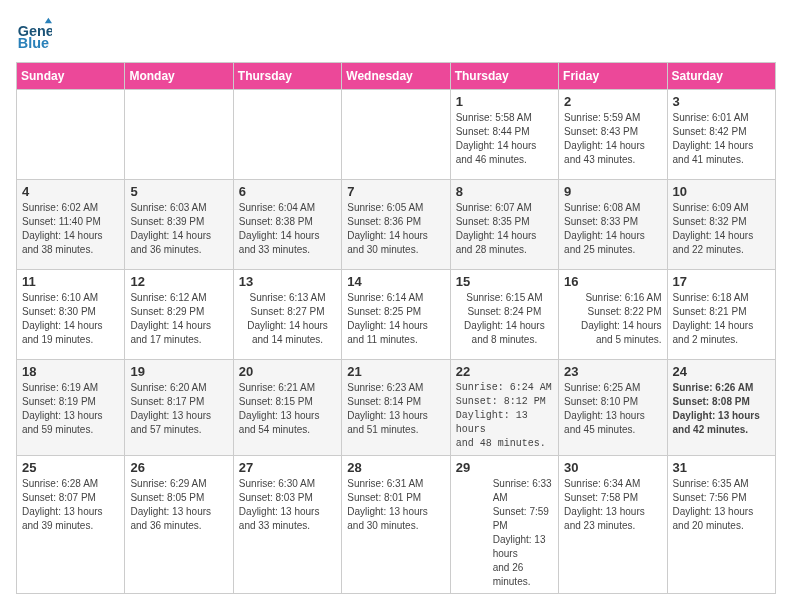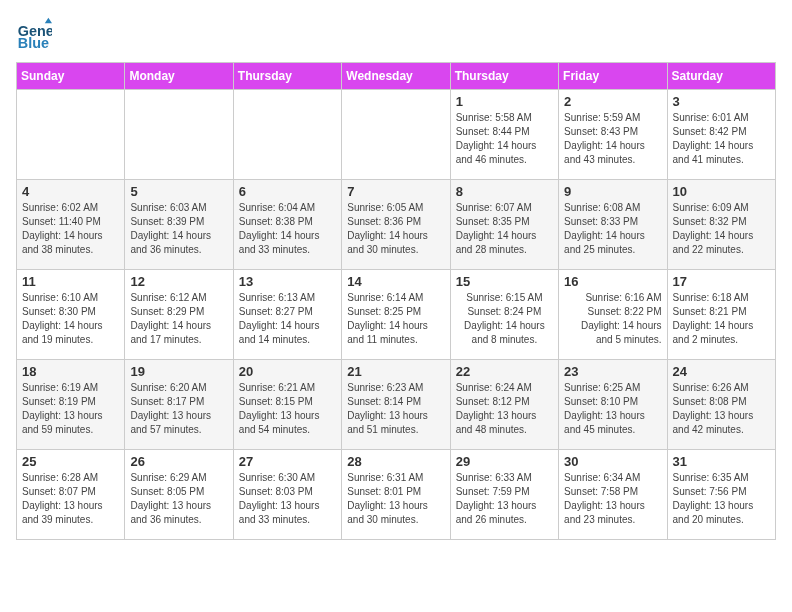--- a/index.html
+++ b/index.html
@@ -36,21 +36,21 @@
     .location-title {
       font-size: 15px;
       color: #555;
     }
     table {
       width: 100%;
       border-collapse: collapse;
       table-layout: fixed;
     }
     th {
-      background-color: #d946ef;
+      background-color: #ec4899;
       color: white;
       font-size: 12px;
       font-weight: bold;
       padding: 6px 4px;
       text-align: left;
       border: 1px solid #ccc;
     }
     td {
       border: 1px solid #ccc;
       vertical-align: top;
@@ -201,21 +201,21 @@
         </td>
         <td>
           <span class="day-num">12</span>
           <div class="day-info" style="white-space: pre-line;">Sunrise: 6:12 AM
 Sunset: 8:29 PM
 Daylight: 14 hours
 and 17 minutes.</div>
         </td>
         <td>
           <span class="day-num">13</span>
-          <div class="day-info" style="white-space: pre-line;">Sunrise: 6:13 AM
+          <div class="day-info" style="white-space: pre-line; text-align: center;">Sunrise: 6:13 AM
 Sunset: 8:27 PM
 Daylight: 14 hours
 and 14 minutes.</div>
         </td>
         <td>
           <span class="day-num">14</span>
           <div class="day-info" style="white-space: pre-line;">Sunrise: 6:14 AM
 Sunset: 8:25 PM
 Daylight: 14 hours
 and 11 minutes.</div>
@@ -266,35 +266,35 @@
         </td>
         <td>
           <span class="day-num">21</span>
           <div class="day-info" style="white-space: pre-line;">Sunrise: 6:23 AM
 Sunset: 8:14 PM
 Daylight: 13 hours
 and 51 minutes.</div>
         </td>
         <td>
           <span class="day-num">22</span>
-          <div class="day-info" style="white-space: pre-line;">Sunrise: 6:24 AM
+          <div class="day-info" style="white-space: pre-line; font-family: Liberation Mono, monospace;">Sunrise: 6:24 AM
 Sunset: 8:12 PM
 Daylight: 13 hours
 and 48 minutes.</div>
         </td>
         <td>
           <span class="day-num">23</span>
           <div class="day-info" style="white-space: pre-line;">Sunrise: 6:25 AM
 Sunset: 8:10 PM
 Daylight: 13 hours
 and 45 minutes.</div>
         </td>
         <td>
           <span class="day-num">24</span>
-          <div class="day-info" style="white-space: pre-line;">Sunrise: 6:26 AM
+          <div class="day-info" style="white-space: pre-line; font-weight: bold;">Sunrise: 6:26 AM
 Sunset: 8:08 PM
 Daylight: 13 hours
 and 42 minutes.</div>
         </td>
       </tr>
       <tr>
         <td>
           <span class="day-num">25</span>
           <div class="day-info" style="white-space: pre-line;">Sunrise: 6:28 AM
 Sunset: 8:07 PM
@@ -317,21 +317,21 @@
         </td>
         <td>
           <span class="day-num">28</span>
           <div class="day-info" style="white-space: pre-line;">Sunrise: 6:31 AM
 Sunset: 8:01 PM
 Daylight: 13 hours
 and 30 minutes.</div>
         </td>
         <td>
           <span class="day-num">29</span>
-          <div class="day-info" style="white-space: pre-line;">Sunrise: 6:33 AM
+          <div class="day-info" style="white-space: pre-line; margin-left: 37px;">Sunrise: 6:33 AM
 Sunset: 7:59 PM
 Daylight: 13 hours
 and 26 minutes.</div>
         </td>
         <td>
           <span class="day-num">30</span>
           <div class="day-info" style="white-space: pre-line;">Sunrise: 6:34 AM
 Sunset: 7:58 PM
 Daylight: 13 hours
 and 23 minutes.</div>

